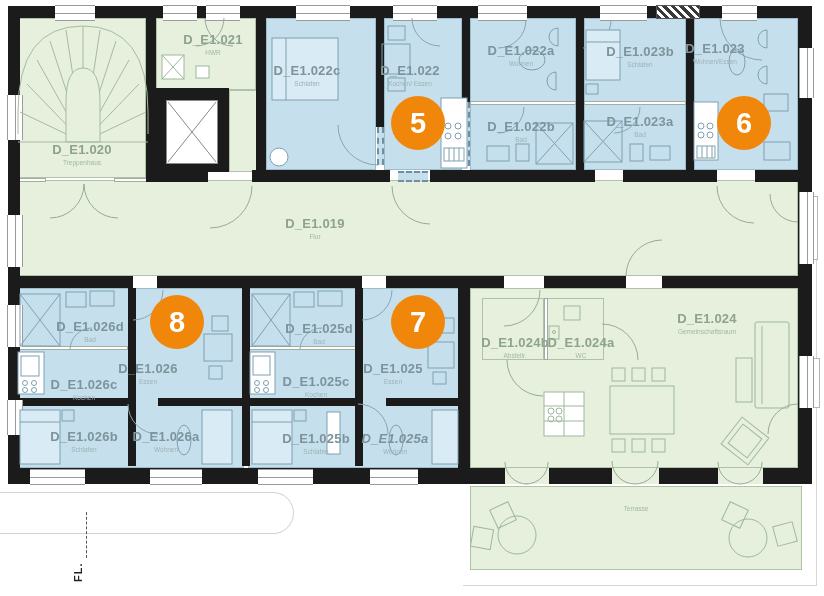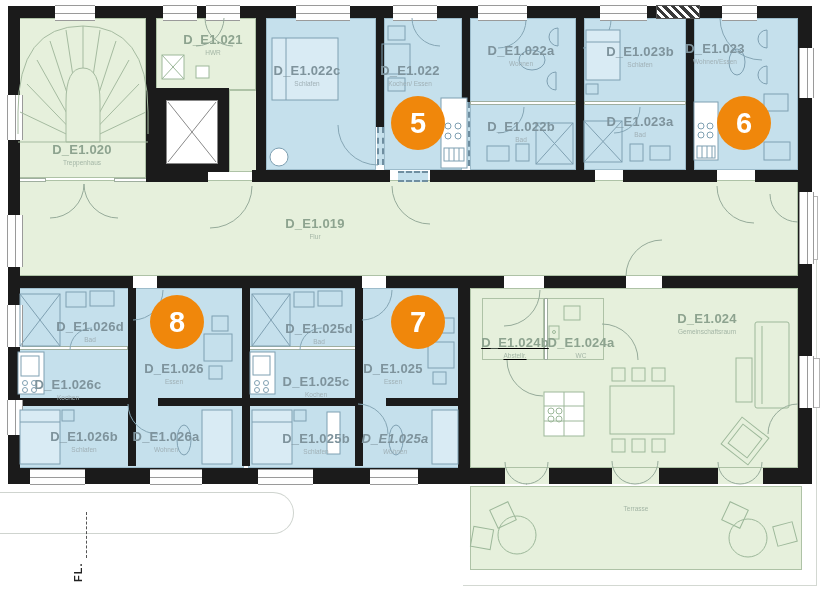--- a/index.html
+++ b/index.html
@@ -355,25 +355,25 @@
     <span class="rname">Wohnen/Essen</span>
     </div>
   <div class="rlabel g" style="left:273px;top:216px;">
     <span class="rid">D_E1.019</span>
     <span class="rname">Flur</span>
     </div>
   <div class="rlabel" style="left:48px;top:319px;">
     <span class="rid">D_E1.026d</span>
     <span class="rname">Bad</span>
     </div>
-  <div class="rlabel" style="left:26px;top:377px;">
+  <div class="rlabel" style="left:42px;top:377px;">
     <span class="rid">D_E1.026c</span>
     <span class="rname">Kochen</span>
     </div>
-  <div class="rlabel" style="left:132px;top:361px;">
+  <div class="rlabel" style="left:106px;top:361px;">
     <span class="rid">D_E1.026</span>
     <span class="rname">Essen</span>
     </div>
   <div class="rlabel" style="left:42px;top:429px;">
     <span class="rid">D_E1.026b</span>
     <span class="rname">Schlafen</span>
     </div>
   <div class="rlabel" style="left:124px;top:429px;">
     <span class="rid">D_E1.026a</span>
     <span class="rname">Wohnen</span>
@@ -391,21 +391,21 @@
     <span class="rname">Essen</span>
     </div>
   <div class="rlabel" style="left:274px;top:431px;">
     <span class="rid">D_E1.025b</span>
     <span class="rname">Schlafen</span>
     </div>
   <div class="rlabel" style="left:353px;top:431px;font-style:italic;">
     <span class="rid">D_E1.025a</span>
     <span class="rname">Wohnen</span>
     </div>
-  <div class="rlabel g" style="left:473px;top:335px;text-decoration:underline;">
+  <div class="rlabel g" style="left:473px;top:335px;">
     <span class="rid">D_E1.024b</span>
     <span class="rname">Abstellr.</span>
     </div>
   <div class="rlabel g" style="left:539px;top:335px;">
     <span class="rid">D_E1.024a</span>
     <span class="rname">WC</span>
     </div>
   <div class="rlabel g" style="left:665px;top:311px;">
     <span class="rid">D_E1.024</span>
     <span class="rname">Gemeinschaftsraum</span>

